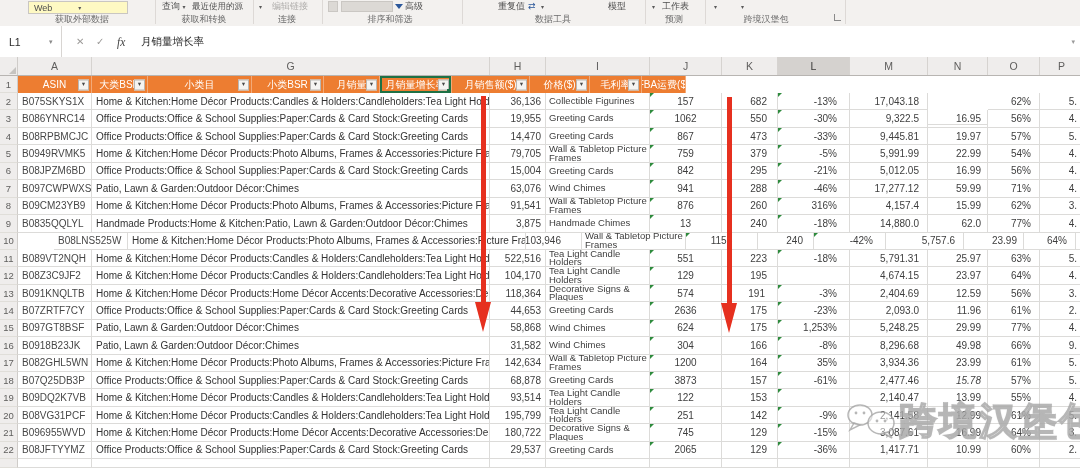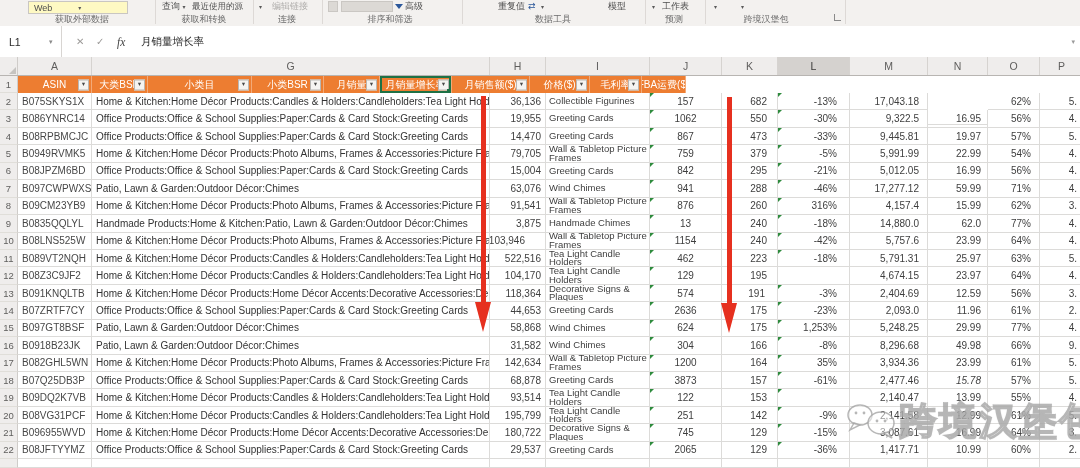--- a/index.html
+++ b/index.html
@@ -489,21 +489,21 @@
         </div>
         <div class="cell ar" style="width: 52px; padding-right: 8px;">
           <span class="ctext">77%</span>
         </div>
         <div class="cell ar" style="width: 44px; padding-right: 6px;">
           <span class="ctext">4.</span>
         </div>
       </div>
       <div class="drow">
         <div class="gut">10</div>
-        <div class="cell al c-asin" style="width: 74px; padding-left: 4px;">
+        <div class="cell al c-asin" style="width: 74px; padding-left: 4px; margin-left: 36px;">
           <span class="ctext">B08LNS525W</span>
         </div>
         <div class="cell al c-path" style="width: 398px; padding-left: 4px;">
           <span class="ctext">Home &amp; Kitchen:Home Décor Products:Photo Albums, Frames &amp; Accessories:Picture Frames:Wall &amp; Tal</span>
         </div>
         <div class="cell ar" style="width: 56px; padding-right: 20px;">
           <span class="ctext">103,946</span>
         </div>
         <div class="cell al c-sub" style="width: 104px; padding-left: 3px;">
           <span class="ctext">Wall &amp; Tabletop Picture Frames</span>
@@ -540,21 +540,21 @@
         <div class="cell al c-path" style="width: 398px; padding-left: 4px;">
           <span class="ctext">Home &amp; Kitchen:Home Décor Products:Candles &amp; Holders:Candleholders:Tea Light Holders</span>
         </div>
         <div class="cell ar" style="width: 56px; padding-right: 4px;">
           <span class="ctext">522,516</span>
         </div>
         <div class="cell al c-sub" style="width: 104px; padding-left: 3px;">
           <span class="ctext">Tea Light Candle Holders</span>
         </div>
         <div class="cell ac" style="width: 72px;">
-          <span class="ctext">462</span>
+          <span class="ctext">551</span>
           <span class="tri"></span>
         </div>
         <div class="cell ar" style="width: 56px; padding-right: 10px;">
           <span class="ctext">223</span>
         </div>
         <div class="cell ar" style="width: 72px; padding-right: 12px;">
           <span class="ctext">-18%</span>
           <span class="tri"></span>
         </div>
         <div class="cell ar" style="width: 78px; padding-right: 8px;">

